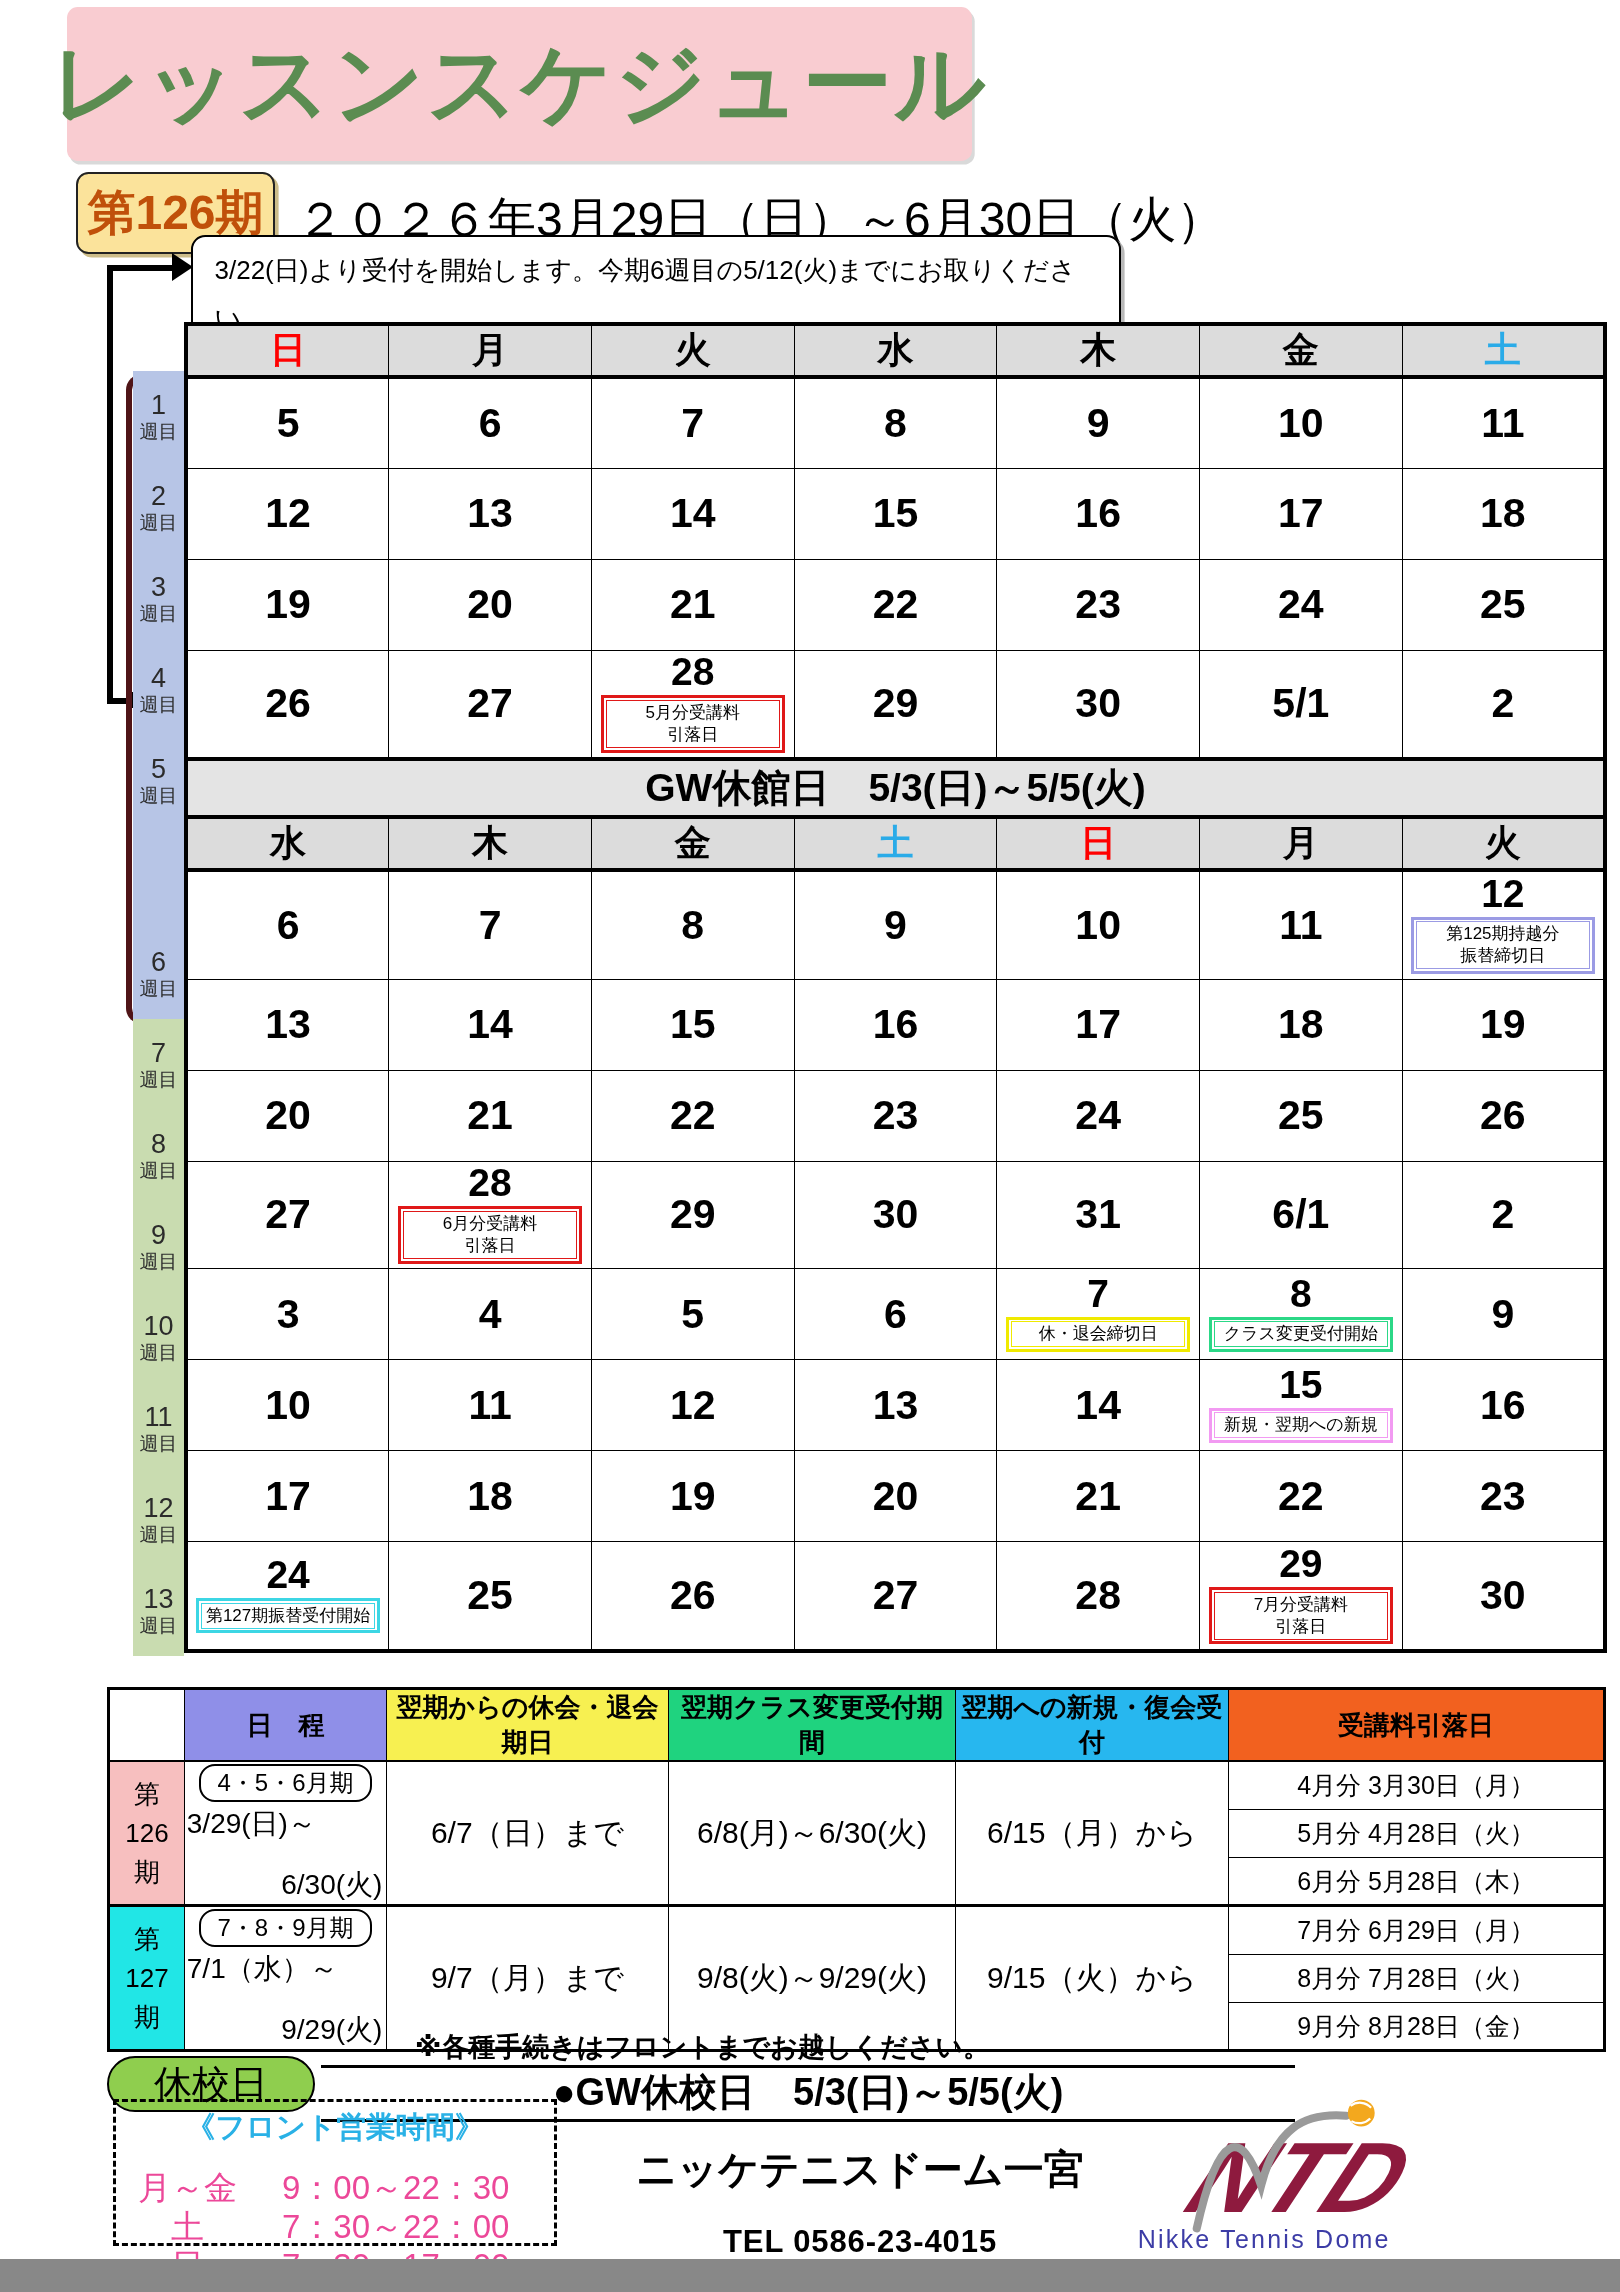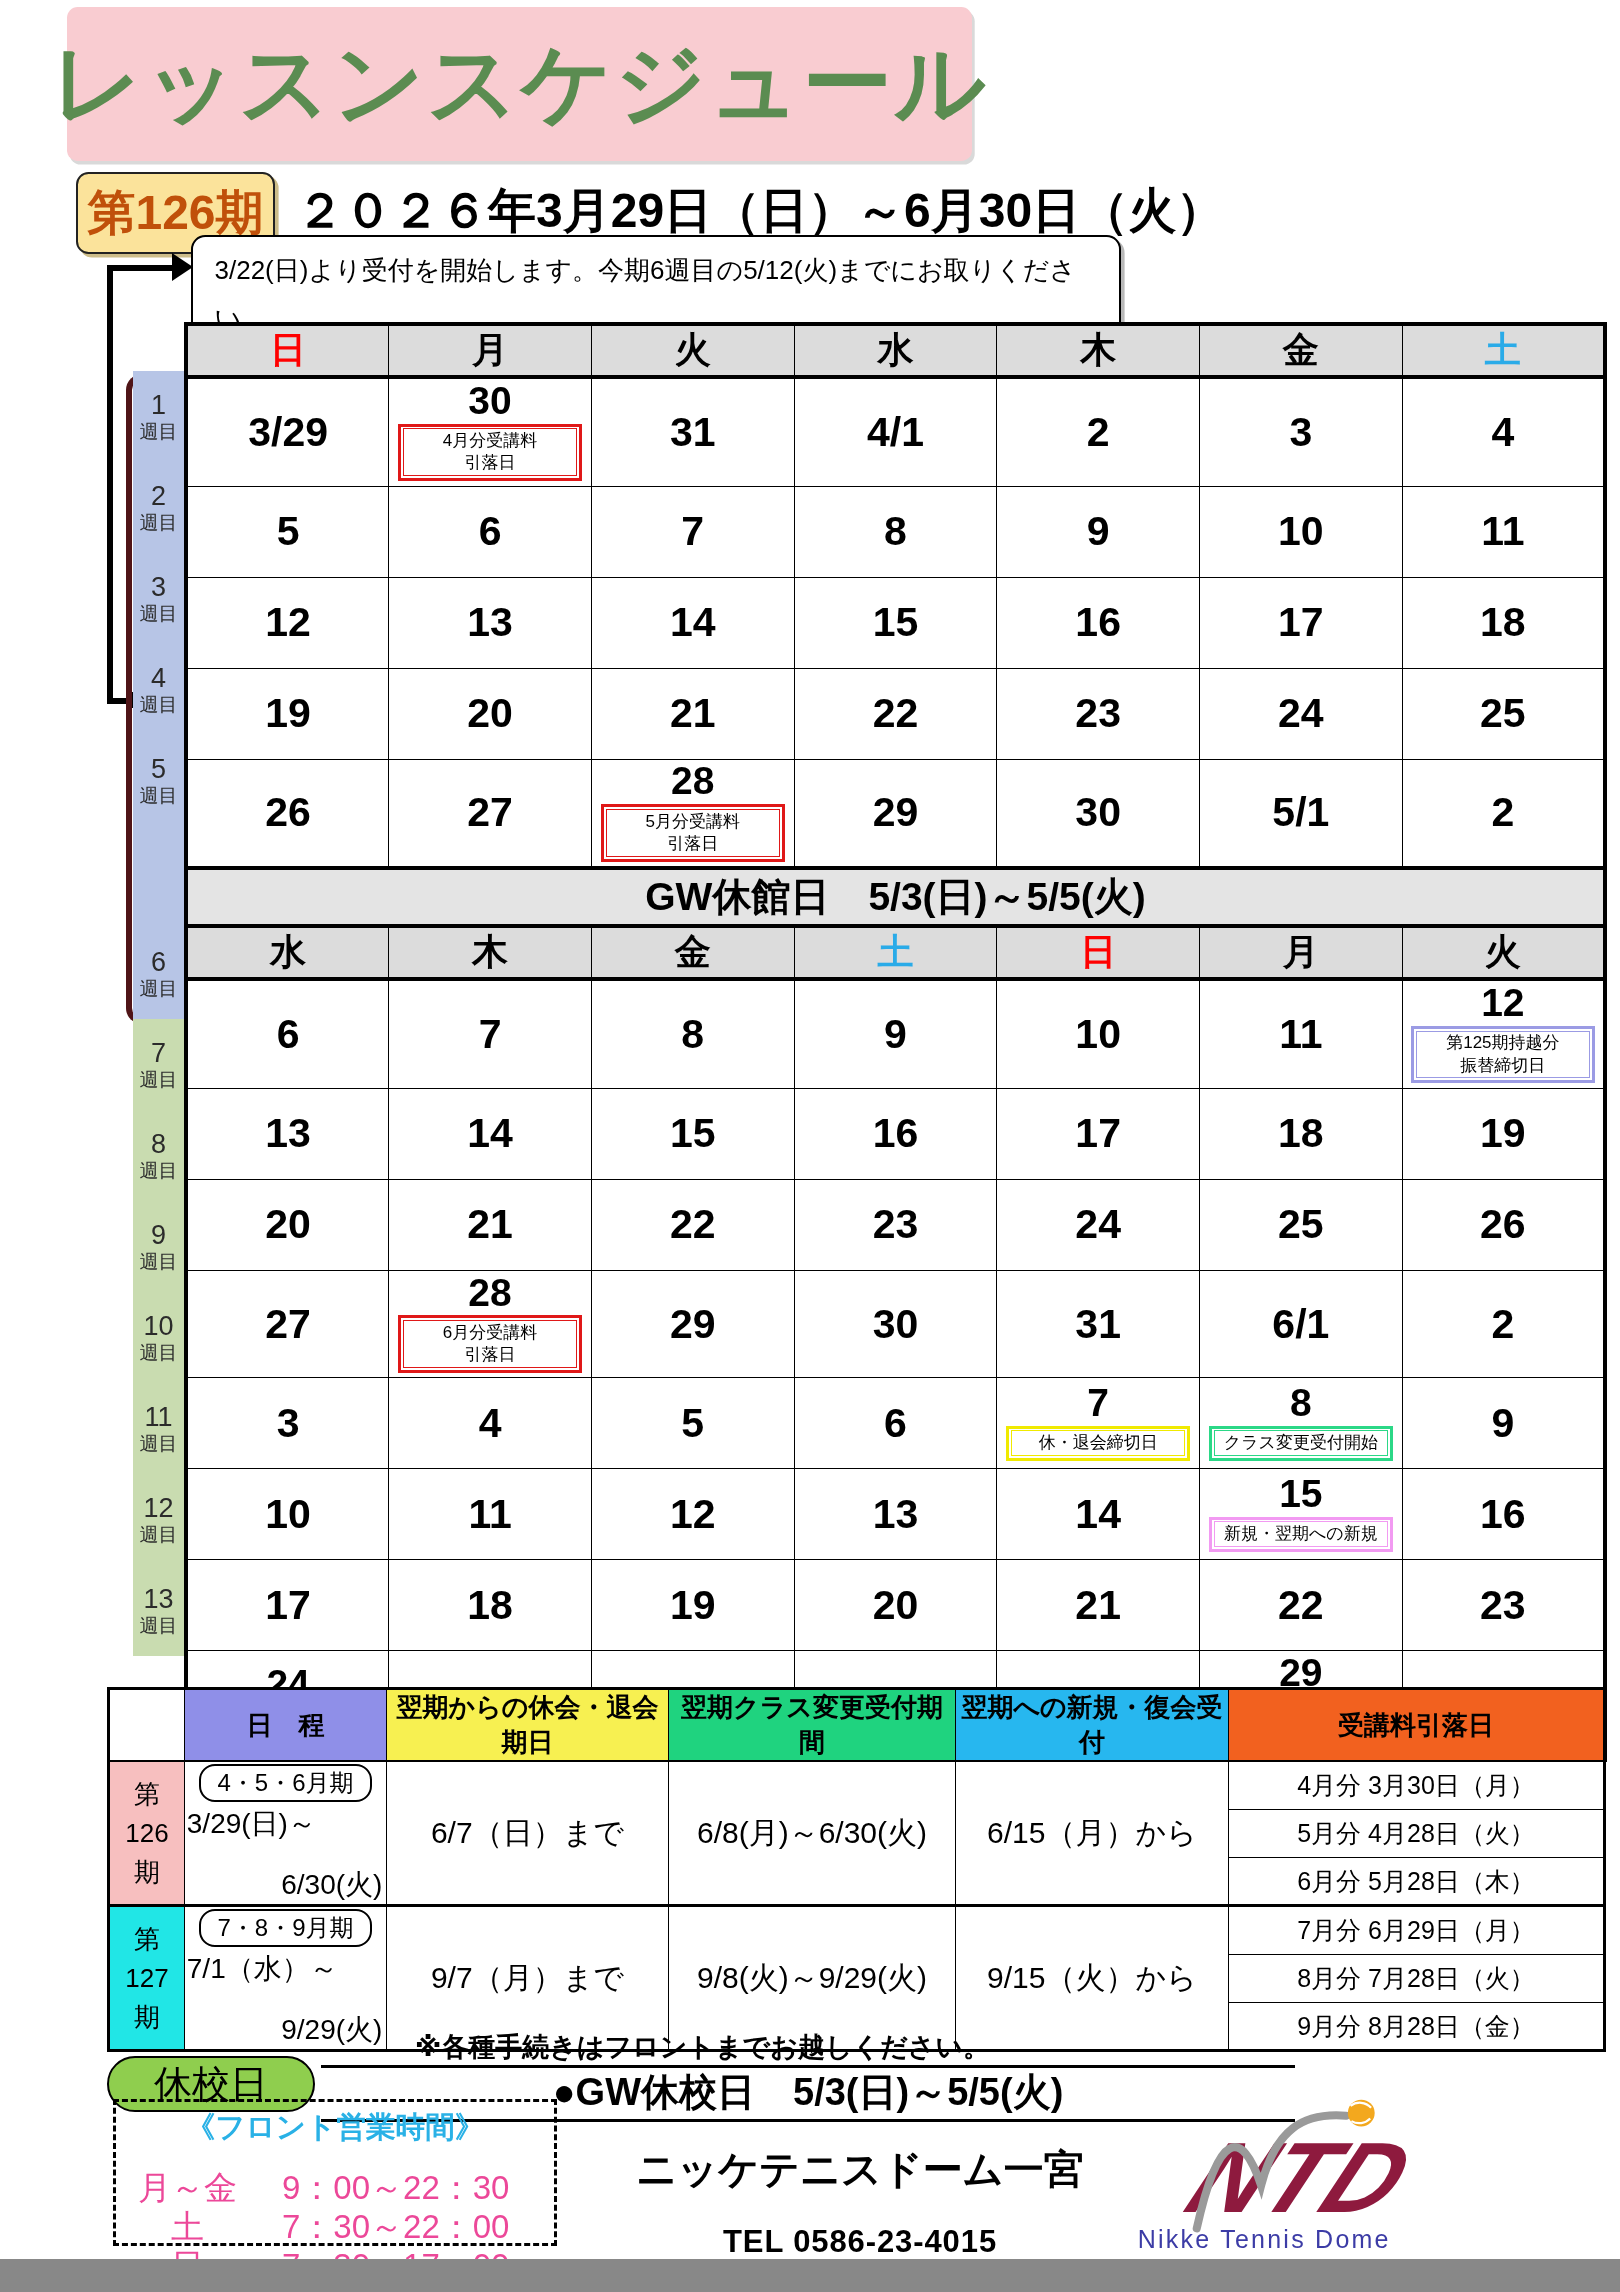--- a/index.html
+++ b/index.html
@@ -6,21 +6,21 @@
   *{box-sizing:border-box;font-family:"Liberation Sans","DejaVu Sans",sans-serif;}
   .page{position:relative;width:1620px;height:2259px;background:#ffffff;overflow:hidden;margin:0 auto;}
 
   
   .banner{position:absolute;left:67px;top:7.2px;width:905px;height:154px;background:#f9ccd1;
           border-radius:10.7px;box-shadow:2.7px 3.6px 0 #d9d9d9;display:flex;align-items:center;justify-content:center;}
   .banner span{font-size:90px;font-weight:800;color:#5b8c51;letter-spacing:1.8px;white-space:nowrap;}
   .badge{position:absolute;left:76px;top:172px;width:199px;height:82px;background:#fbe39b;border:2.7px solid #222;
          border-radius:12.5px;box-shadow:3.6px 3.6px 0 #cdbd8a;display:flex;align-items:center;justify-content:center;
          font-size:48px;font-weight:800;color:#c0500a;}
-  .daterange{position:absolute;left:296px;top:179px;font-size:48px;font-weight:700;color:#000;white-space:nowrap;}
+  .daterange{position:absolute;left:296px;top:188px;font-size:48px;font-weight:400;color:#000;white-space:nowrap;}
 
   
   .note{position:absolute;left:191px;top:235px;width:930px;height:118px;border:2.7px solid #000;border-radius:14.3px;
         background:#fff;box-shadow:3.6px 3.6px 0 #b9b9b9;padding:9px 21.5px;font-size:26px;line-height:1.85;color:#000;}
   .arrow-h{position:absolute;left:107px;top:265px;width:70px;height:6.3px;background:#000;}
   .arrow-head{position:absolute;left:172px;top:253px;width:0;height:0;border-left:21.5px solid #000;
               border-top:14.3px solid transparent;border-bottom:14.3px solid transparent;}
   .arrow-v{position:absolute;left:107px;top:265px;width:6.3px;height:439px;background:#000;}
   .arrow-stub{position:absolute;left:107px;top:698px;width:25px;height:6.3px;background:#000;}
   .arrow-end{position:absolute;left:127px;top:692px;width:11.6px;height:16px;background:#000;}
@@ -165,46 +165,20 @@
           <td class="red">日</td>
           <td class="black">月</td>
           <td class="black">火</td>
           <td class="black">水</td>
           <td class="black">木</td>
           <td class="black">金</td>
           <td class="blue">土</td>
         </tr>
         <tr class="wrow">
           <td>
-            <div class="dnum">3/29</div>
-          </td>
-          <td class="has-note">
-            <div class="dnum">30</div>
-            <div class="annot red">
-              <div class="annot-in">4月分受講料<br>引落日</div>
-            </div>
-          </td>
-          <td>
-            <div class="dnum">31</div>
-          </td>
-          <td>
-            <div class="dnum">4/1</div>
-          </td>
-          <td>
-            <div class="dnum">2</div>
-          </td>
-          <td>
-            <div class="dnum">3</div>
-          </td>
-          <td>
-            <div class="dnum">4</div>
-          </td>
-        </tr>
-        <tr class="wrow">
-          <td>
             <div class="dnum">5</div>
           </td>
           <td>
             <div class="dnum">6</div>
           </td>
           <td>
             <div class="dnum">7</div>
           </td>
           <td>
             <div class="dnum">8</div>

